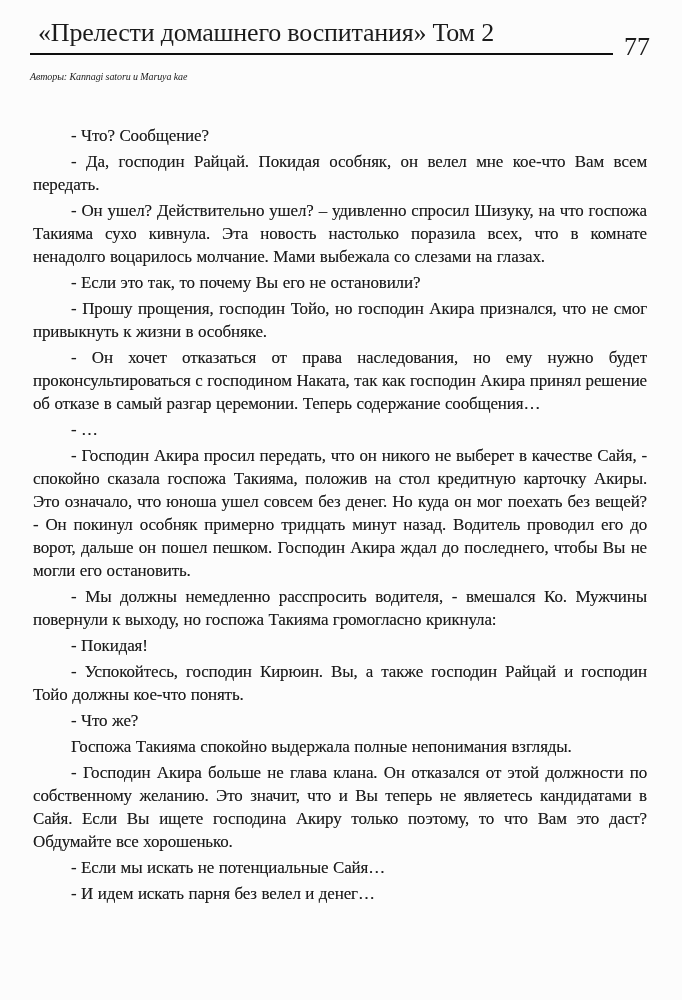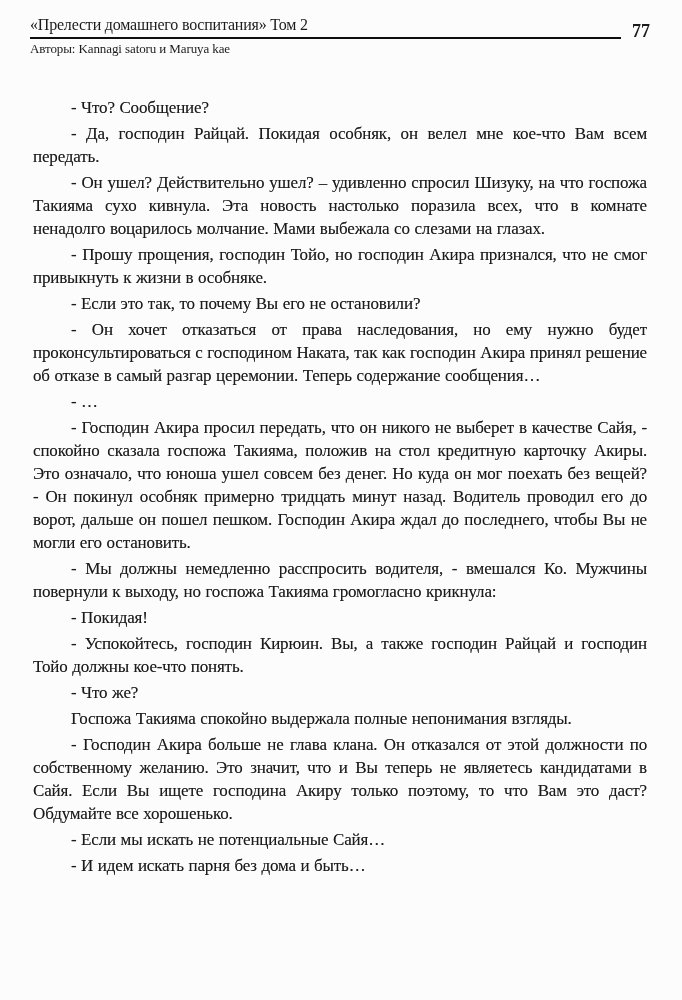--- a/index.html
+++ b/index.html
@@ -23,41 +23,41 @@
   .header-row {
     display: flex;
     align-items: flex-end;
   }
   .title-rule-wrap {
     flex: 1 1 auto;
     border-bottom: 2.5px solid #0e0e0e;
     padding-bottom: 1px;
   }
   h1.book-title {
-    margin: 0;
-    font-size: 16px;
+    margin: 8px;
+    font-size: 26px;
     line-height: 22px;
     font-weight: normal;
     letter-spacing: -0.2px;
     white-space: nowrap;
   }
   .pagenum {
     flex: 0 0 auto;
-    font-size: 18px;
+    font-size: 26px;
     line-height: 22px;
     padding-left: 11px;
     padding-bottom: 0px;
     transform: translateY(3px);
-    font-weight: bold;
   }
   .authors {
-    margin-top: 2px;
-    font-size: 13px;
+    margin-top: 14px;
+    font-size: 10px;
     line-height: 16px;
     letter-spacing: -0.1px;
+    font-style: italic;
   }
   
   .body-text {
     padding-top: 36px;
   }
   .body-text p {
     margin: 3px;
     font-size: 17px;
     line-height: 23px;
     text-indent: 38px;
@@ -78,27 +78,27 @@
       </div>
       <span class="pagenum">77</span>
     </div>
     <div class="authors">Авторы: Kannagi satoru и Maruya kae</div>
   </header>
 
   <main class="body-text" id="paragraphs">
       <p>- Что? Сообщение?</p>
       <p>- Да, господин Райцай. Покидая особняк, он велел мне кое-что Вам всем передать.</p>
       <p>- Он ушел? Действительно ушел? – удивленно спросил Шизуку, на что госпожа Такияма сухо кивнула. Эта новость настолько поразила всех, что в комнате ненадолго воцарилось молчание. Мами выбежала со слезами на глазах.</p>
+      <p>- Если это так, то почему Вы его не остановили?</p>
       <p>- Прошу прощения, господин Тойо, но господин Акира признался, что не смог привыкнуть к жизни в особняке.</p>
-      <p>- Если это так, то почему Вы его не остановили?</p>
       <p>- Он хочет отказаться от права наследования, но ему нужно будет проконсультироваться с господином Наката, так как господин Акира принял решение об отказе в самый разгар церемонии. Теперь содержание сообщения…</p>
       <p>- …</p>
       <p>- Господин Акира просил передать, что он никого не выберет в качестве Сайя, - спокойно сказала госпожа Такияма, положив на стол кредитную карточку Акиры. Это означало, что юноша ушел совсем без денег. Но куда он мог поехать без вещей? - Он покинул особняк примерно тридцать минут назад. Водитель проводил его до ворот, дальше он пошел пешком. Господин Акира ждал до последнего, чтобы Вы не могли его остановить.</p>
       <p>- Мы должны немедленно расспросить водителя, - вмешался Ко. Мужчины повернули к выходу, но госпожа Такияма громогласно крикнула:</p>
       <p>- Покидая!</p>
       <p>- Успокойтесь, господин Кирюин. Вы, а также господин Райцай и господин Тойо должны кое-что понять.</p>
       <p>- Что же?</p>
       <p>Госпожа Такияма спокойно выдержала полные непонимания взгляды.</p>
       <p>- Господин Акира больше не глава клана. Он отказался от этой должности по собственному желанию. Это значит, что и Вы теперь не являетесь кандидатами в Сайя. Если Вы ищете господина Акиру только поэтому, то что Вам это даст? Обдумайте все хорошенько.</p>
       <p>- Если мы искать не потенциальные Сайя…</p>
-      <p>- И идем искать парня без дома и быть…</p>
+      <p>- И идем искать парня без велел и денег…</p>
     </main>
 </div>
 
 </body></html>

